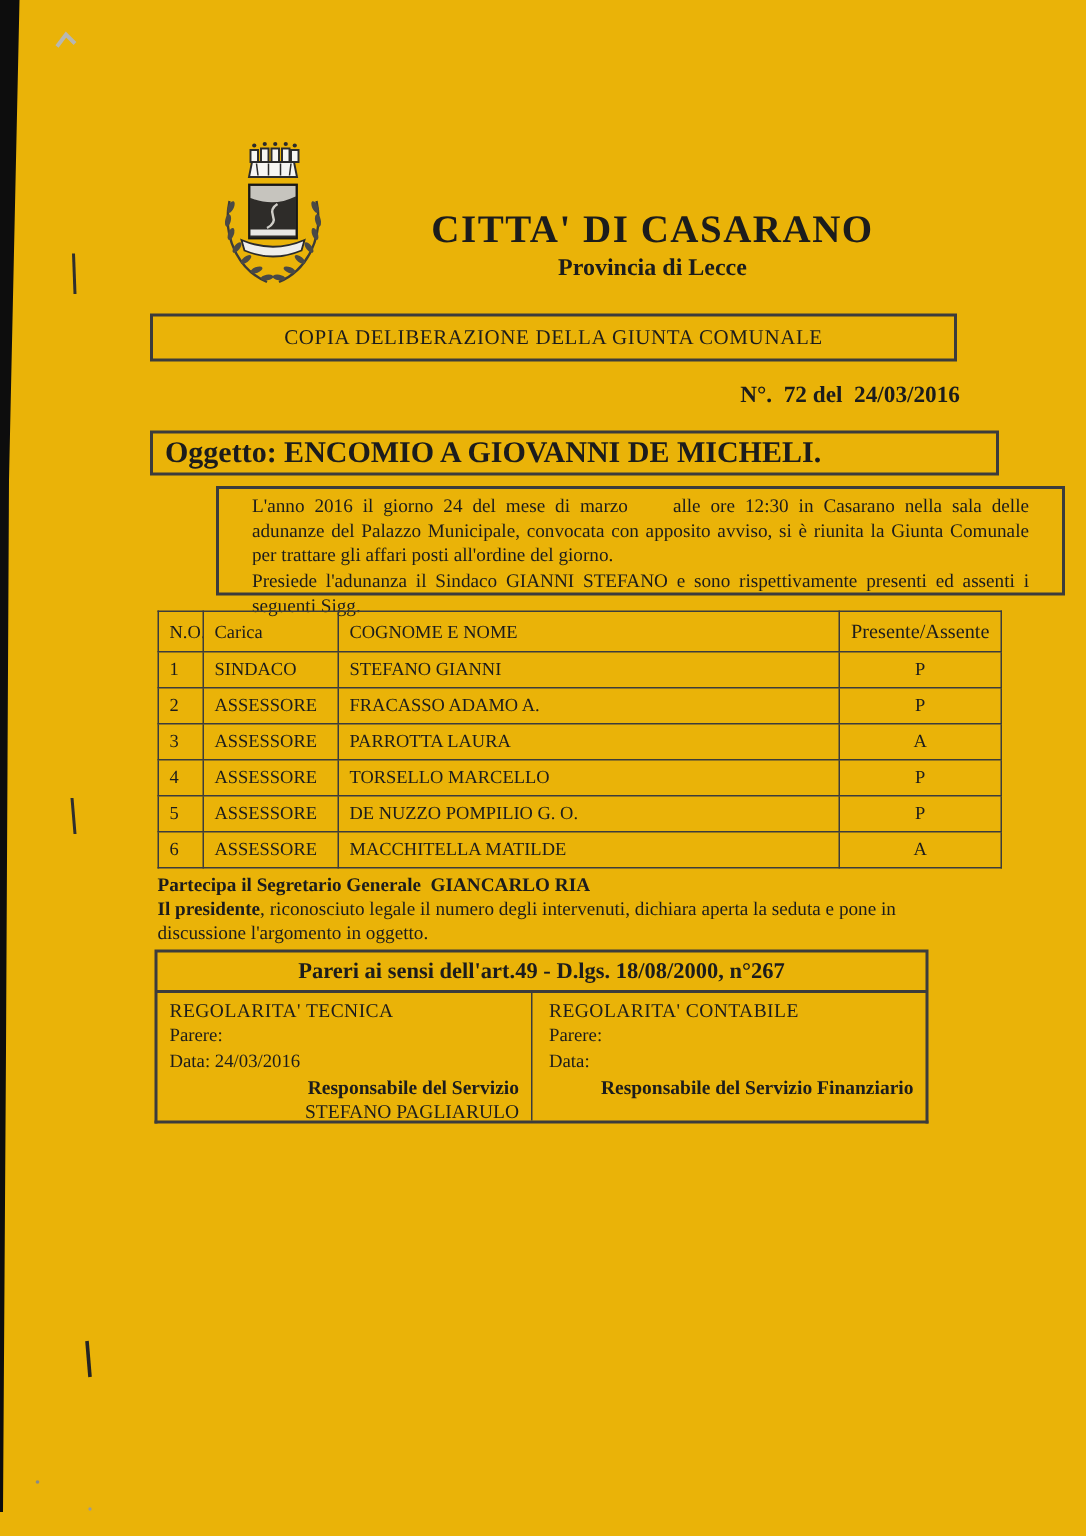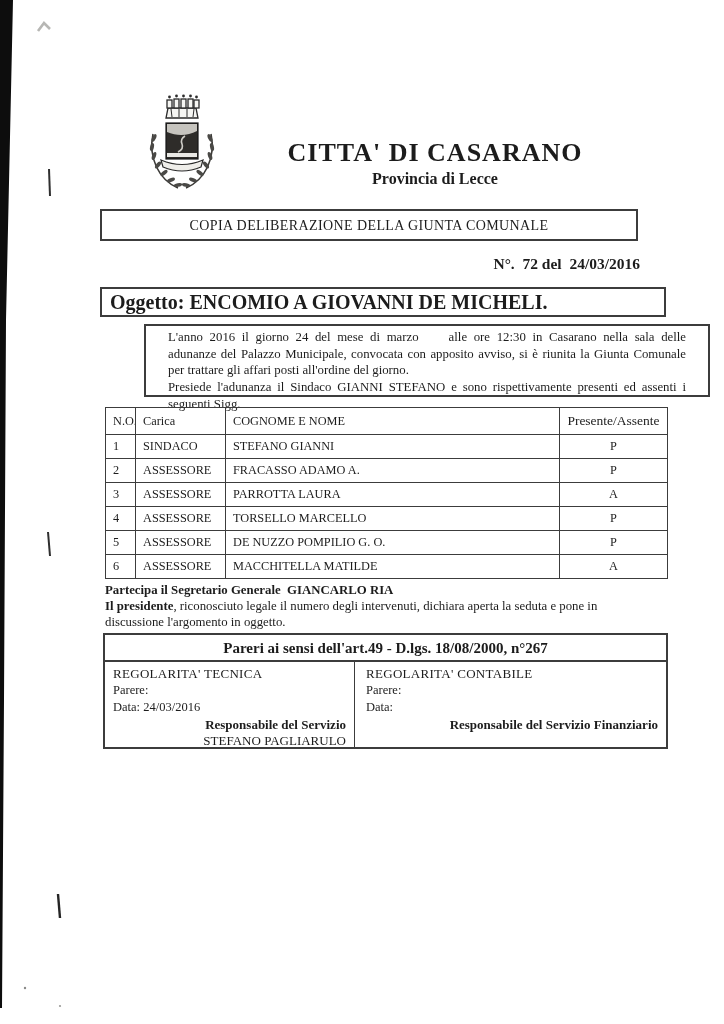--- a/index.html
+++ b/index.html
@@ -1,18 +1,18 @@
 <!DOCTYPE html>
 <html><head>
 <meta charset="utf-8">
 <style>
   html,body{margin:0;padding:0;background:#e8e8e6;}
   .page{
     position:relative; width:724px; height:1024px; margin:0 auto;
-    background:#ffffff; overflow:hidden;
+    background:#eab308; overflow:hidden;
     font-family:"Liberation Serif","DejaVu Serif",serif;
     color:#1c1c1c;
   }
   .abs{position:absolute;}
   
   .title-block{left:225px; top:139px; width:420px; text-align:center;}
   .city-title{font-size:26px; font-weight:bold; letter-spacing:1px; line-height:1.05; margin:0;}
   .province-subtitle{font-size:16px; font-weight:bold; margin-top:4px;}
   
   .copy-banner{
@@ -44,21 +44,21 @@
   }
   .attendance thead th{height:26px;}
   .attendance tbody td{height:23px;}
   .attendance .col-presence{text-align:center; padding:0;}
   .attendance th.col-presence{font-size:13.5px;}
   
   .secretary-line{left:105px; top:583px; font-size:12.8px; font-weight:bold; white-space:pre;}
   .president-par{left:105px; top:598px; width:516px; font-size:12.8px; line-height:1.28; margin:0;}
   .president-par b{font-weight:bold;}
   
-  .opinions{left:103px; top:633px; width:565px; box-sizing:border-box;}
+  .opinions{left:103px; top:633px; width:516px; box-sizing:border-box;}
   .op-title{
     border:2px solid #3c3c3c; box-sizing:border-box; height:29px; line-height:26px;
     text-align:center; font-weight:bold; font-size:15px;
   }
   .op-cols{display:flex; border:2px solid #3c3c3c; border-top:none; box-sizing:border-box; height:87px;}
   .op-cell{box-sizing:border-box; padding:4px 8px 0 8px;}
   .op-left{width:250px; border-right:1.5px solid #3c3c3c;}
   .op-right{flex:1; padding-left:11px;}
   .op-heading{font-size:13px; letter-spacing:.3px; line-height:1.25;}
   .op-label{font-size:12.5px; line-height:1.3;}

